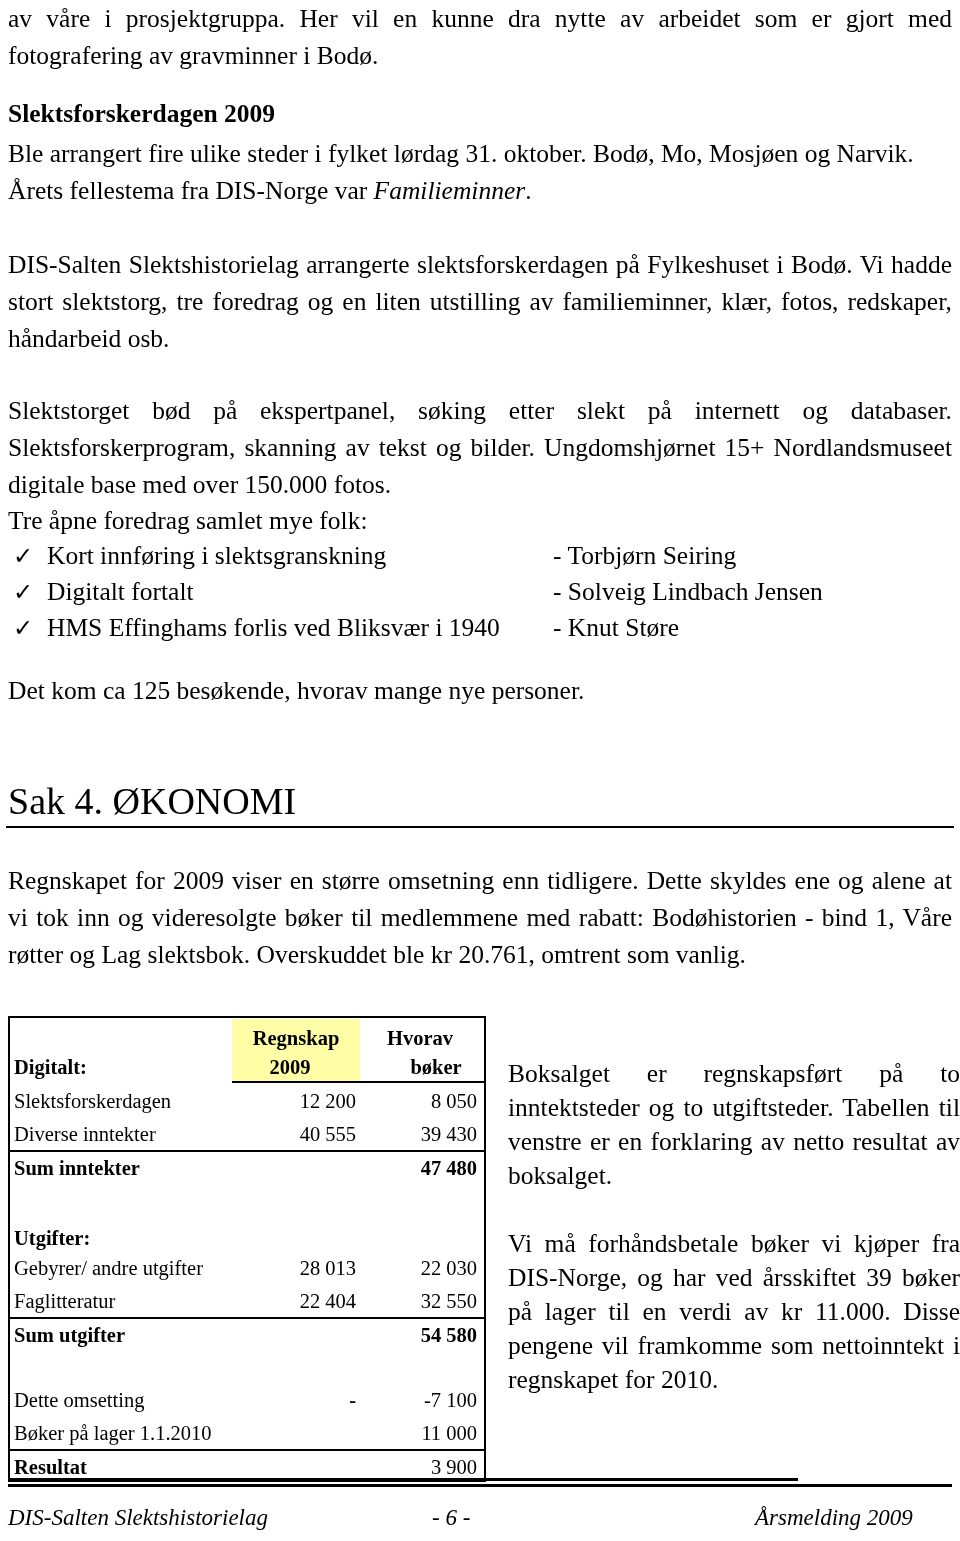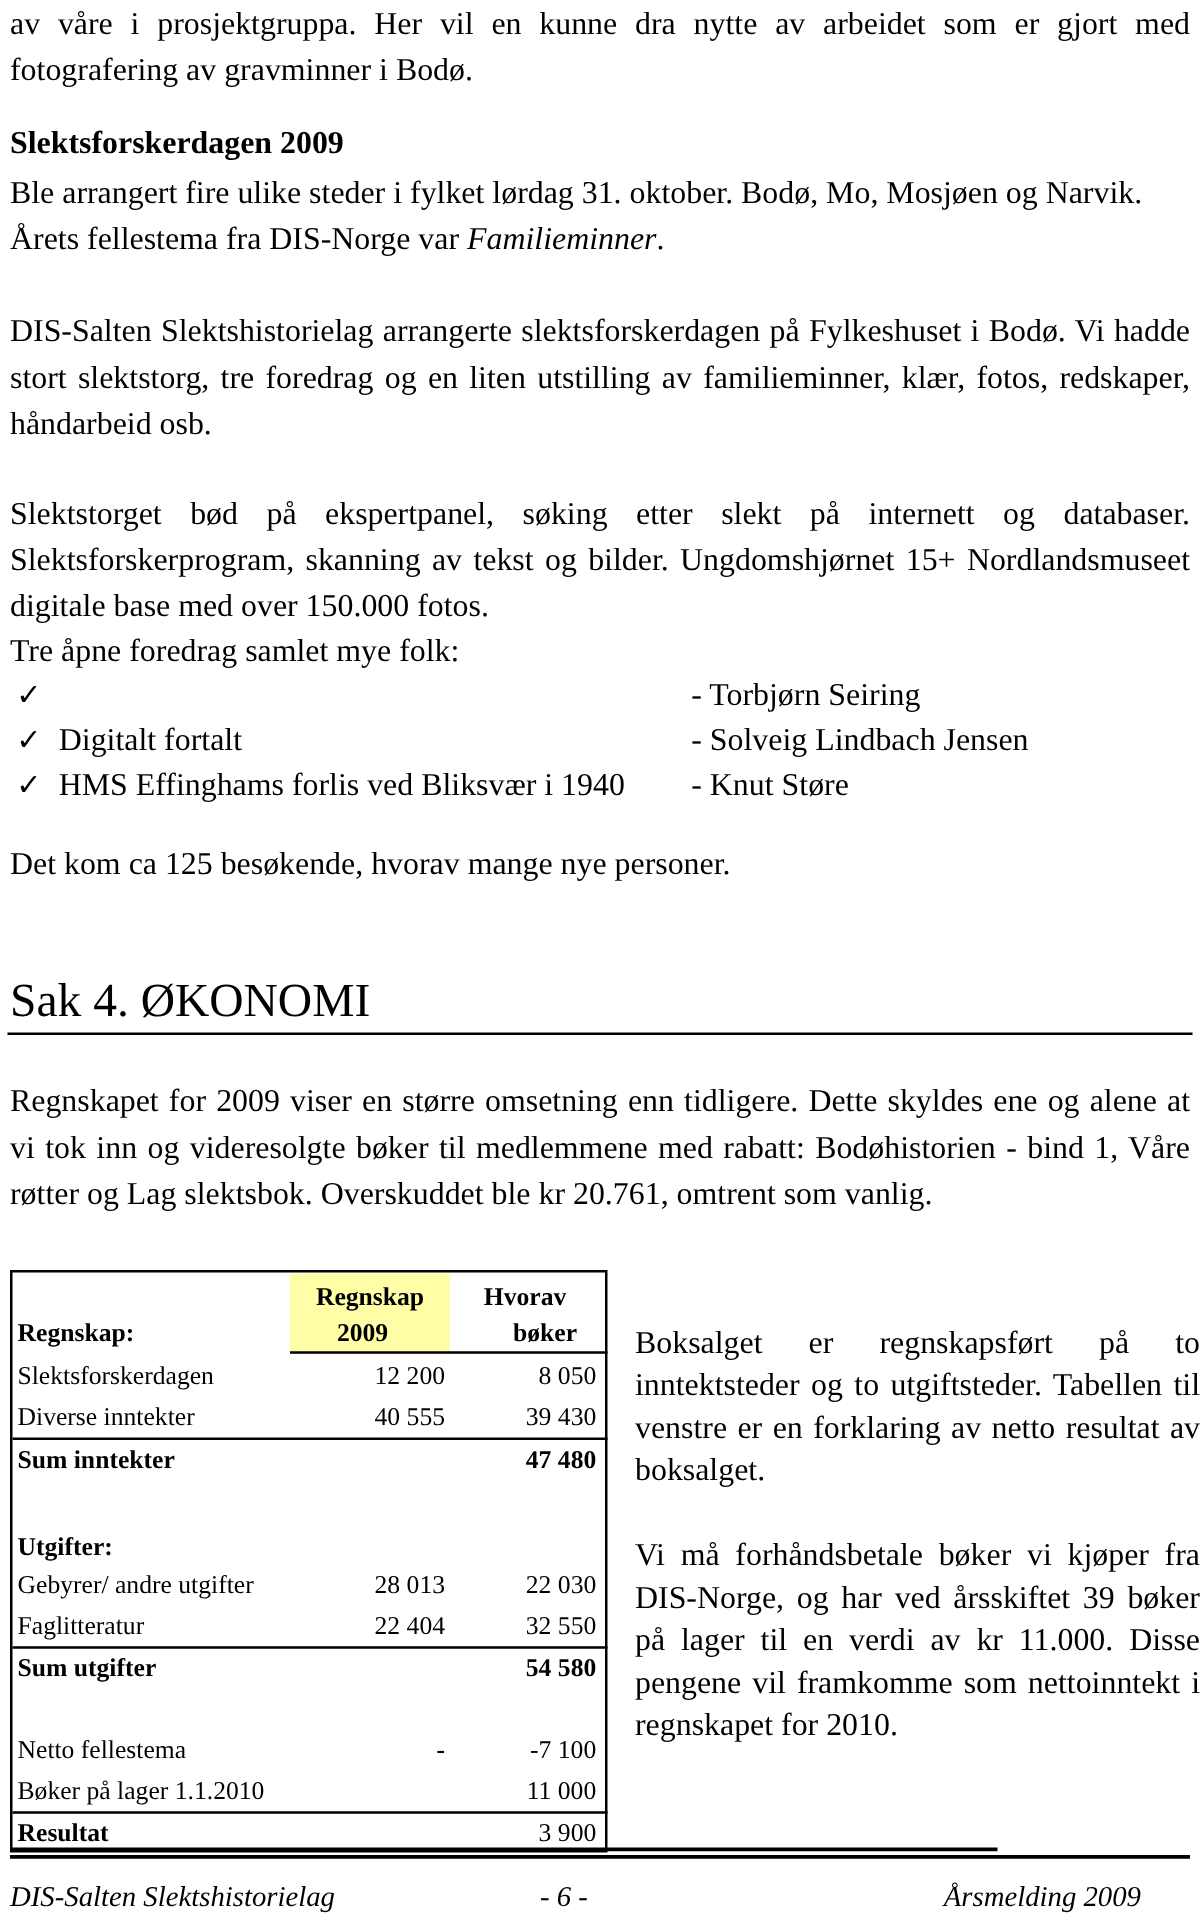--- a/index.html
+++ b/index.html
@@ -162,20 +162,21 @@
   <div class="para" style="left:8px; top:246px; width:944px;">DIS-Salten Slektshistorielag arrangerte slektsforskerdagen på Fylkeshuset i Bodø. Vi hadde stort slektstorg, tre foredrag og en liten utstilling av familieminner, klær, fotos, redskaper, håndarbeid osb.</div>
 
   <div class="para" style="left:8px; top:392px; width:944px;">Slektstorget bød på ekspertpanel, søking etter slekt på internett og databaser. Slektsforskerprogram, skanning av tekst og bilder. Ungdomshjørnet 15+ Nordlandsmuseet digitale base med over 150.000 fotos.</div>
 
   <div class="para left" style="left:8px; top:502px; width:700px;">Tre åpne foredrag samlet mye folk:</div>
 
   <div class="checklist" style="left:13px; top:538px; width:930px;">
 
     <div class="check-row">
       <span class="check-mark">✓</span>
+      <span class="check-title">Kort innføring i slektsgranskning</span>
       <span class="check-speaker">- Torbjørn Seiring</span>
     </div>
 
     <div class="check-row">
       <span class="check-mark">✓</span>
       <span class="check-title">Digitalt fortalt</span>
       <span class="check-speaker">- Solveig Lindbach Jensen</span>
     </div>
 
     <div class="check-row">
@@ -197,21 +198,21 @@
     <div class="yellow-block" style="left:232px; top:1019px; width:128px; height:62px;"></div>
 
     <div class="fin-outer"></div>
 
     <div class="cellwrap b" style="left:232px; top:1024px; width:128px; text-align:center;">Regnskap</div>
     <div class="cellwrap b" style="left:232px; top:1053px; width:116px; text-align:center;">2009</div>
 
     <div class="cellwrap b" style="left:360px; top:1024px; width:120px; text-align:center;">Hvorav</div>
     <div class="cellwrap b" style="left:360px; top:1053px; width:120px; text-align:center;padding-left:16px;">bøker</div>
 
-    <div class="cellwrap b" style="left:14px; top:1053px;">Regnskap:</div>
+    <div class="cellwrap b" style="left:14px; top:1053px;">Digitalt:</div>
 
     <div class="hrule" style="left:232px; top:1081px; width:254px; height:2px;"></div>
 
     <div class="cellwrap" style="left:14px; top:1087px;">Slektsforskerdagen</div>
     <div class="num" style="left:232px; top:1087px; width:124px;">12 200</div>
     <div class="num" style="left:356px; top:1087px; width:121px;">8 050</div>
 
     <div class="cellwrap" style="left:14px; top:1120px;">Diverse inntekter</div>
     <div class="num" style="left:232px; top:1120px; width:124px;">40 555</div>
     <div class="num" style="left:356px; top:1120px; width:121px;">39 430</div>
@@ -229,21 +230,21 @@
 
     <div class="cellwrap" style="left:14px; top:1287px;">Faglitteratur</div>
     <div class="num" style="left:232px; top:1287px; width:124px;">22 404</div>
     <div class="num" style="left:356px; top:1287px; width:121px;">32 550</div>
 
     <div class="hrule" style="left:10px; top:1317px; width:476px; height:2px;"></div>
 
     <div class="cellwrap b" style="left:14px; top:1321px;">Sum utgifter</div>
     <div class="num b" style="left:356px; top:1321px; width:121px;">54 580</div>
 
-    <div class="cellwrap" style="left:14px; top:1386px;">Netto fellestema</div>
+    <div class="cellwrap" style="left:14px; top:1386px;">Dette omsetting</div>
     <div class="num b" style="left:232px; top:1386px; width:124px;">-</div>
     <div class="num" style="left:356px; top:1386px; width:121px;">-7 100</div>
 
     <div class="cellwrap" style="left:14px; top:1419px;">Bøker på lager 1.1.2010</div>
     <div class="num" style="left:356px; top:1419px; width:121px;">11 000</div>
 
     <div class="hrule" style="left:10px; top:1449px; width:476px; height:2px;"></div>
 
     <div class="cellwrap b" style="left:14px; top:1453px;">Resultat</div>
     <div class="num" style="left:356px; top:1453px; width:121px;">3 900</div>

